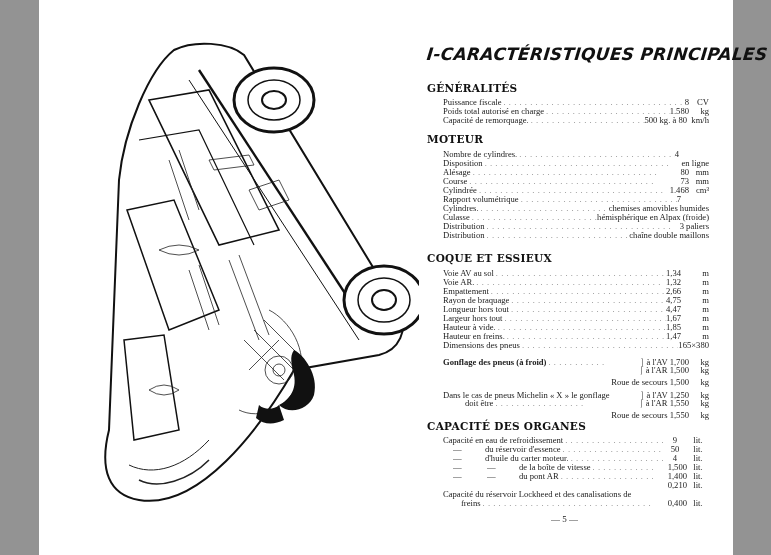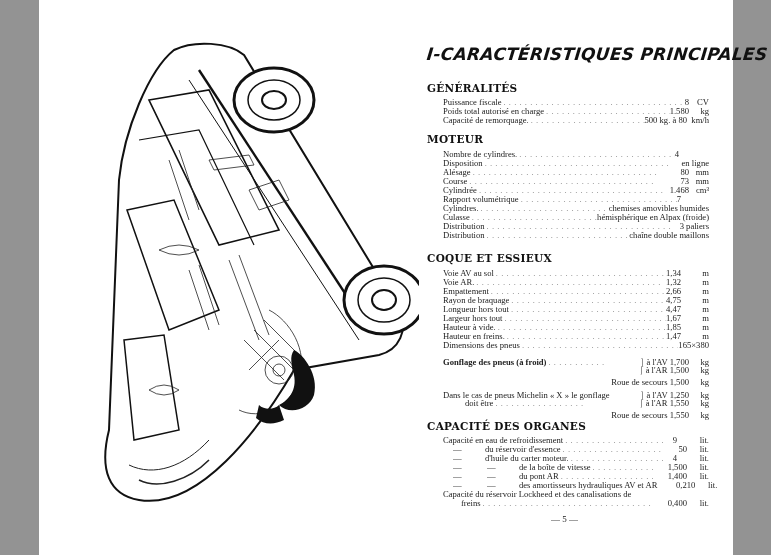--- a/index.html
+++ b/index.html
@@ -10,21 +10,21 @@
   .right { position:absolute; left:388px; top:0; width:300px; }
   .title { position:absolute; left:0; top:44px; font-family:"DejaVu Sans", sans-serif; font-weight:bold;
            font-style:italic; font-size:17px; letter-spacing:0.3px; color:#111; white-space:nowrap; transform:skewX(-6deg); }
   .sec-h { position:absolute; left:0; font-family:"DejaVu Serif", serif; font-weight:bold; font-size:10.5px; letter-spacing:0.3px; color:#111; }
   .row { position:absolute; left:16px; width:266px; height:9px; font-family:Liberation Serif, serif; font-size:8.6px; line-height:9px; color:#222; display:flex; white-space:nowrap; }
   .row .lbl { flex:0 0 auto; }
   .row .dots { flex:1 1 auto; overflow:hidden; color:#777; letter-spacing:3.2px; padding:0 2px; }
   .row .val { flex:0 0 auto; text-align:right; }
   .row .unit { flex:0 0 auto; width:20px; text-align:right; }
   .cap .num { width:34px; text-align:right; flex:0 0 auto; }
-  .cap .unit { width:22px; text-align:right; }
+  .cap .unit { width:22px; text-align:center; }
   .indent1 { padding-left:32px; }
   .dash { display:inline-block; width:24px; }
   .bold { font-weight:bold; }
   .brace { color:#555; }
   .pageno { position:absolute; left:124px; top:514px; font-family:"Liberation Serif", serif; font-size:9px; }
 </style>
 </head>
 <body>
 
 <div class="page">
@@ -243,21 +243,21 @@
     <div class="sec-h" style="top:420px">CAPACITÉ DES ORGANES</div>
     <div class="row cap" style="top:436px">
         <span class="lbl">Capacité en eau de refroidissement</span>
         <span class="dots">.....................</span>
         <span class="num" style="width:24px;text-align:center">9</span>
         <span class="unit">lit.</span>
       </div>
     <div class="row cap" style="top:445px">
         <span class="lbl"><span class="dash" style="padding-left:10px">—</span><span style="padding-left:8px">du réservoir d'essence</span></span>
         <span class="dots">.....................</span>
-        <span class="num" style="width:24px;text-align:right">50</span>
+        <span class="num" style="width:24px;text-align:center">50</span>
         <span class="unit">lit.</span>
       </div>
     <div class="row cap" style="top:454px">
         <span class="lbl"><span class="dash" style="padding-left:10px">—</span><span style="padding-left:8px">d'huile du carter moteur.</span></span>
         <span class="dots">.....................</span>
         <span class="num" style="width:24px;text-align:center">4</span>
         <span class="unit">lit.</span>
       </div>
     <div class="row cap" style="top:463px">
         <span class="lbl"><span class="dash" style="padding-left:10px">—</span><span class="dash" style="padding-left:10px">—</span><span style="padding-left:8px">de la boîte de vitesse</span></span>
@@ -265,21 +265,20 @@
         <span class="num">1,500</span>
         <span class="unit">lit.</span>
       </div>
     <div class="row cap" style="top:472px">
         <span class="lbl"><span class="dash" style="padding-left:10px">—</span><span class="dash" style="padding-left:10px">—</span><span style="padding-left:8px">du pont AR</span></span>
         <span class="dots">.....................</span>
         <span class="num">1,400</span>
         <span class="unit">lit.</span>
       </div>
     <div class="row cap" style="top:481px">
-        <span class="lbl"><span class="dash" style="padding-left:10px">—</span><span class="dash" style="padding-left:10px">—</span><span style="padding-left:8px">des amortisseurs hydrauliques AV et AR</span></span>
         <span class="dots" style="color:transparent">.</span>
         <span class="num">0,210</span>
         <span class="unit">lit.</span>
       </div>
     <div class="row cap" style="top:490px">
         <span class="lbl">Capacité du réservoir Lockheed et des canalisations de</span>
       </div>
     <div class="row cap" style="top:499px">
         <span class="lbl" style="padding-left:18px">freins</span>
         <span class="dots">...................................</span>

